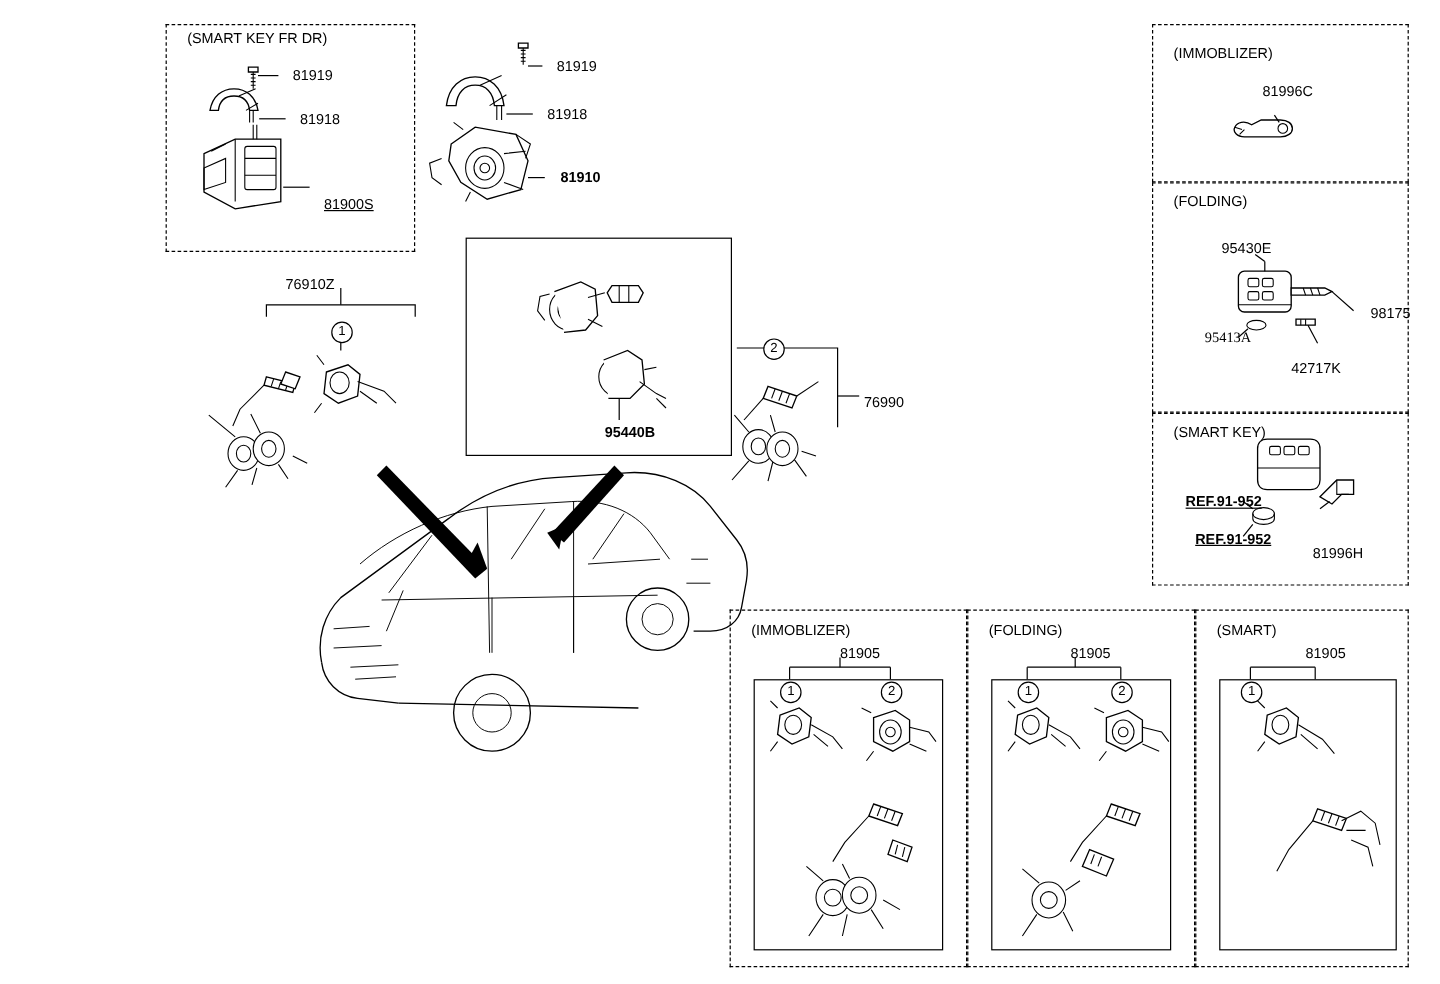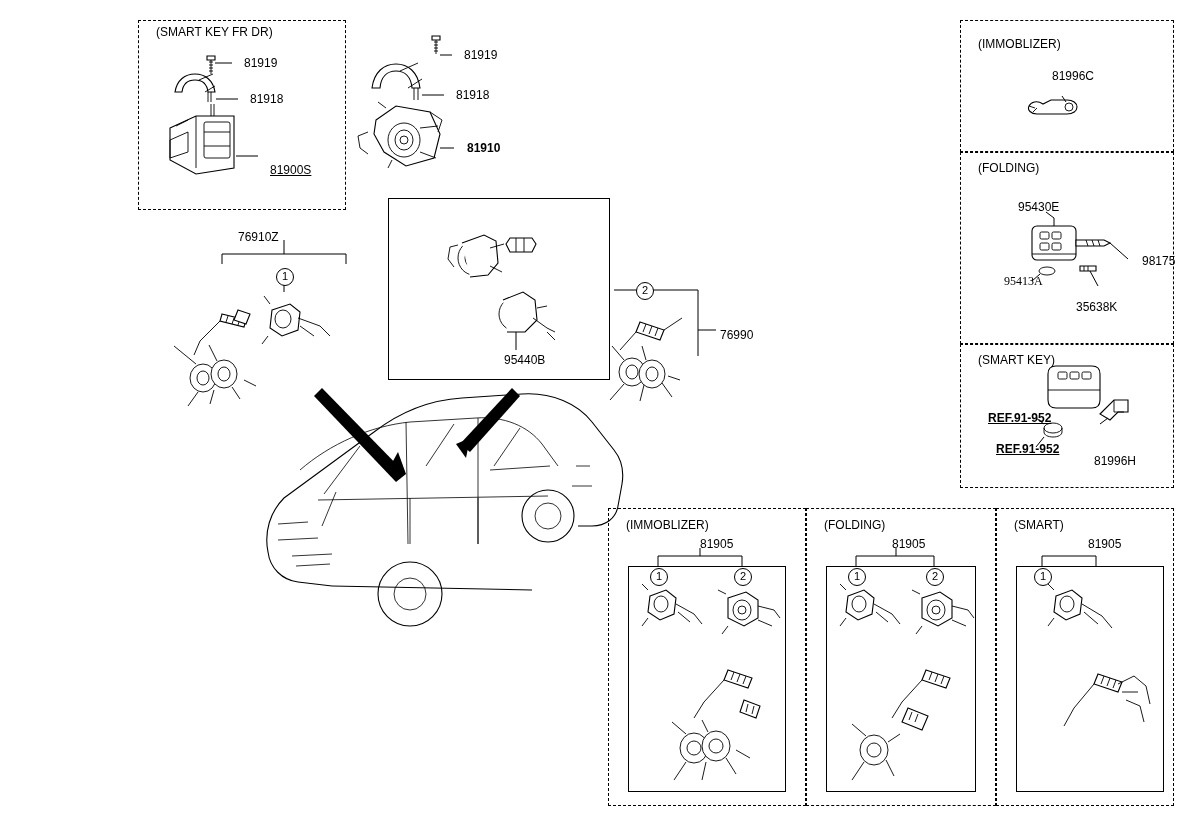--- a/index.html
+++ b/index.html
@@ -317,31 +317,31 @@
   <div class="lbl" style="left:446px;top:89px;">81918</div>
   <div class="lbl" style="left:457px;top:142px;font-weight:bold;">81910</div>
 
   <div class="lbl" style="left:968px;top:38px;">(IMMOBLIZER)</div>
   <div class="lbl" style="left:1042px;top:70px;">81996C</div>
 
   <div class="lbl" style="left:968px;top:162px;">(FOLDING)</div>
   <div class="lbl" style="left:1008px;top:201px;">95430E</div>
   <div class="lbl" style="left:1132px;top:255px;text-align:center;">98175</div>
   <div class="lbl" style="left:994px;top:275px;font-family:Liberation Serif, serif;">95413A</div>
-  <div class="lbl" style="left:1066px;top:301px;">35638K</div>
+  <div class="lbl" style="left:1066px;top:301px;">42717K</div>
 
   <div class="lbl" style="left:968px;top:354px;">(SMART KEY)</div>
   <div class="lbl ul" style="left:978px;top:412px;">REF.91-952</div>
   <div class="lbl ul" style="left:986px;top:443px;">REF.91-952</div>
   <div class="lbl" style="left:1084px;top:455px;">81996H</div>
 
   <div class="lbl" style="left:228px;top:231px;">76910Z</div>
   <div class="num-circle" style="left:276px;top:268px;">1</div>
 
-  <div class="lbl" style="left:494px;top:354px;">95440B</div>
+  <div class="lbl" style="left:494px;top:354px;font-weight:bold;">95440B</div>
 
   <div class="num-circle" style="left:636px;top:282px;">2</div>
   <div class="lbl" style="left:710px;top:329px;">76990</div>
 
   <div class="lbl" style="left:616px;top:519px;">(IMMOBLIZER)</div>
   <div class="lbl" style="left:690px;top:538px;">81905</div>
   <div class="num-circle" style="left:650px;top:568px;">1</div>
   <div class="num-circle" style="left:734px;top:568px;">2</div>
 
   <div class="lbl" style="left:814px;top:519px;">(FOLDING)</div>

